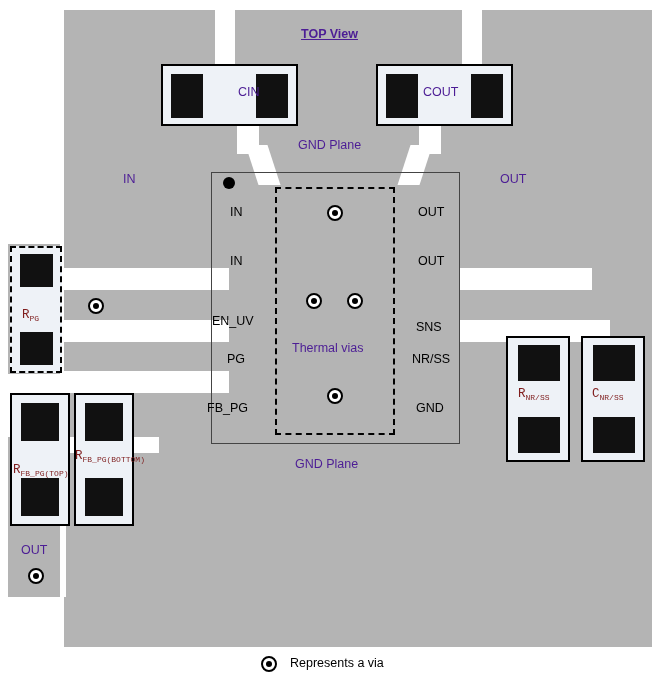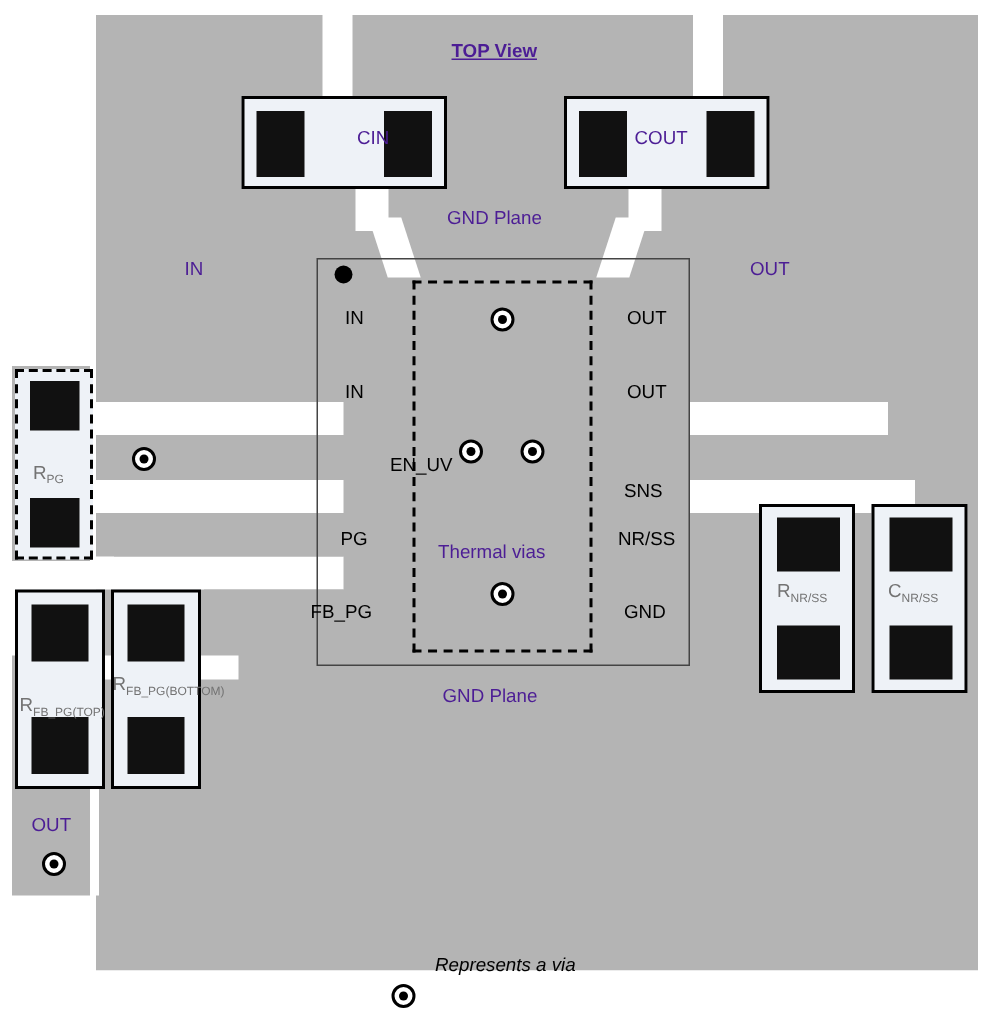--- a/index.html
+++ b/index.html
@@ -99,22 +99,23 @@
   }
   .sub {
     font-size: 8px;
     vertical-align: baseline;
     position: relative;
     top: 3px;
   }
   .refdes {
     position: absolute;
     font-size: 12.5px;
-    color: #737373;
+    color: #7f1d1d;
     white-space: nowrap;
+    font-family: Liberation Mono, monospace;
   }
   .legend-text {
     position: absolute;
     font-size: 12.5px;
     color: #000000;
   }
 </style>
 </head>
 <body>
 
@@ -177,30 +178,30 @@
   <div class="lbl" style="left:295px; top:457px;">GND Plane</div>
 
   <div class="lbl" style="left:123px; top:172px;">IN</div>
   <div class="lbl" style="left:500px; top:172px;">OUT</div>
 
   <div class="ic" style="left:211px; top:172px; width:249px; height:272px;"></div>
 
   <div class="abs" style="left:223px; top:177px; width:12px; height:12px; border-radius:50%; background:#000;"></div>
 
   <div class="thermal-box" style="left:275px; top:187px; width:120px; height:248px;"></div>
-  <div class="lbl" style="left:292px; top:341px;margin-top:20px;">Thermal vias</div>
+  <div class="lbl" style="left:292px; top:341px;">Thermal vias</div>
 
   <div class="via" style="left:327px; top:205px;"></div>
   <div class="via" style="left:306px; top:293px;"></div>
   <div class="via" style="left:347px; top:293px;"></div>
   <div class="via" style="left:327px; top:388px;"></div>
 
   <div class="pin-label" style="left:230px; top:205px;">IN</div>
   <div class="pin-label" style="left:230px; top:254px;">IN</div>
-  <div class="pin-label" style="left:212px; top:303px;margin-left:48px;">EN_UV</div>
+  <div class="pin-label" style="left:212px; top:314px;">EN_UV</div>
   <div class="pin-label" style="left:227px; top:352px;">PG</div>
   <div class="pin-label" style="left:207px; top:401px;">FB_PG</div>
 
   <div class="pin-label" style="left:418px; top:205px;">OUT</div>
   <div class="pin-label" style="left:418px; top:254px;">OUT</div>
   <div class="pin-label" style="left:416px; top:320px;">SNS</div>
   <div class="pin-label" style="left:412px; top:352px;">NR/SS</div>
   <div class="pin-label" style="left:416px; top:401px;">GND</div>
 
   <div class="pkg dashed" style="left:10px; top:246px; width:52px; height:127px;">
@@ -242,15 +243,15 @@
 
   <div class="pkg" style="left:581px; top:336px; width:64px; height:126px;">
     <div class="pad" style="left:10px; top:7px; width:42px; height:36px;"></div>
     <div class="pad" style="left:10px; bottom:7px; width:42px; height:36px;"></div>
   </div>
   <div class="refdes" style="left:592px; top:387px;">
     <span>C</span><span class="sub">NR/SS</span>
   </div>
 
   <div class="via" style="left:261px; top:656px;"></div>
-  <div class="legend-text" style="left:290px; top:636px;font-style:italic;">Represents a via</div>
+  <div class="legend-text" style="left:290px; top:656px;">Represents a via</div>
 
 </div>
 
 </body></html>

